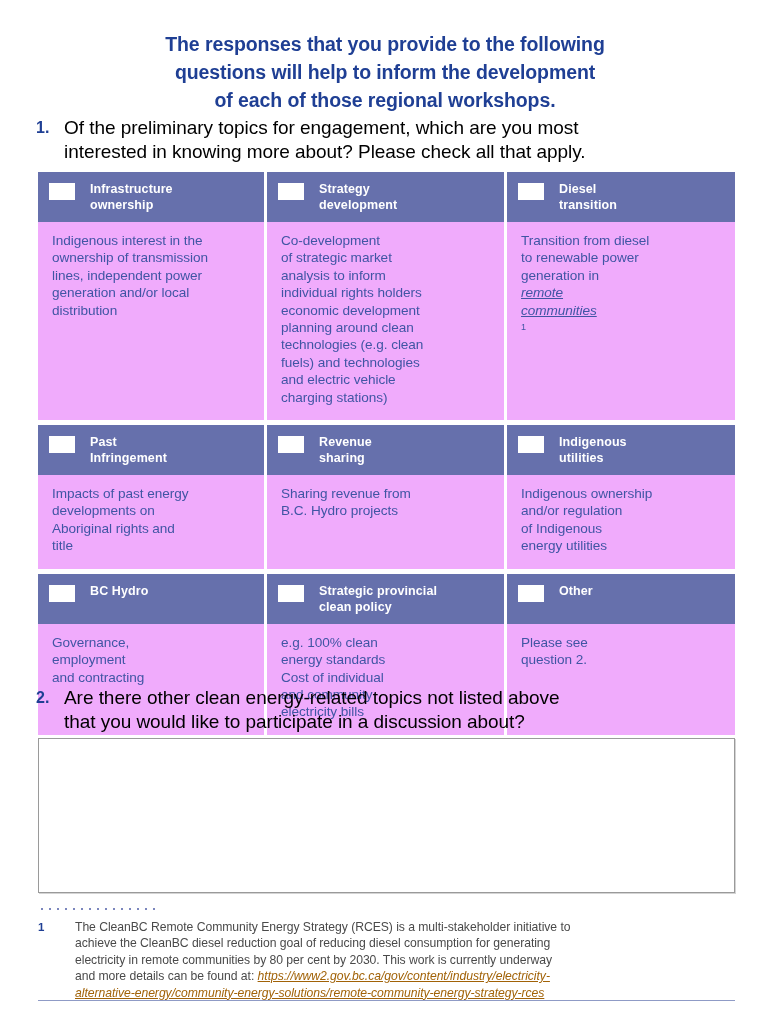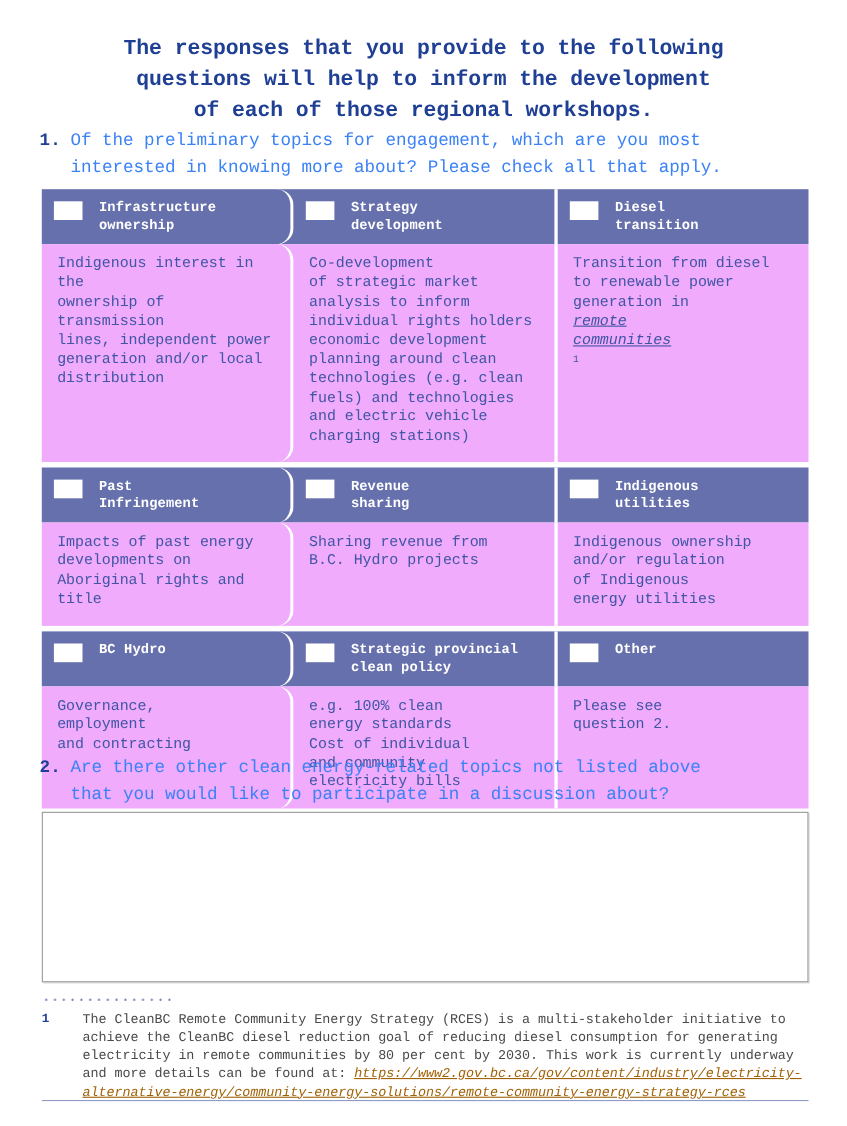--- a/index.html
+++ b/index.html
@@ -14,21 +14,20 @@
     font-family: "Liberation Sans", sans-serif;
     -webkit-font-smoothing: antialiased;
   }
 
   .page {
     position: absolute;
     inset: 0;
     width: 770px;
     height: 1024px;
     overflow: hidden;
-    font-family: Liberation Mono, monospace;
   }
 
   
   .intro-heading {
     position: absolute;
     left: 60px;
     top: 30px;
     width: 650px;
     text-align: center;
     color: #1f3f94;
@@ -47,22 +46,22 @@
   }
   .q-num {
     color: #1f3f94;
     font-weight: bold;
     font-size: 16px;
     line-height: 24px;
     width: 28px;
     flex: 0 0 28px;
   }
   .q-text {
-    color: #3b82f6;
-    font-size: 16px;
+    color: #000000;
+    font-size: 19px;
     line-height: 24px;
     letter-spacing: -0.05px;
   }
   .q-text span { display: block; }
 
   #question-1 { left: 36px; top: 116px; width: 690px; }
   #question-2 { left: 36px; top: 686px; width: 690px; }
 
   
   .topic-table {
@@ -78,21 +77,21 @@
     display: flex;
     width: 100%;
   }
   .head-row { background: #6670ac; }
   .body-row { background: #f0abfc; }
 
   .cell {
     box-sizing: border-box;
     position: relative;
   }
-  .col-0 { flex: 0 0 229px; border-radius: 15px; }
+  .col-0 { flex: 0 0 229px; }
   .col-1 { flex: 0 0 240px; }
   .col-2 { flex: 0 0 228px; }
 
   .head-row .cell {
     border-right: 3px solid #ffffff;
     padding: 9px 8px 9px 11px;
     min-height: 40px;
     display: flex;
     align-items: flex-start;
   }

